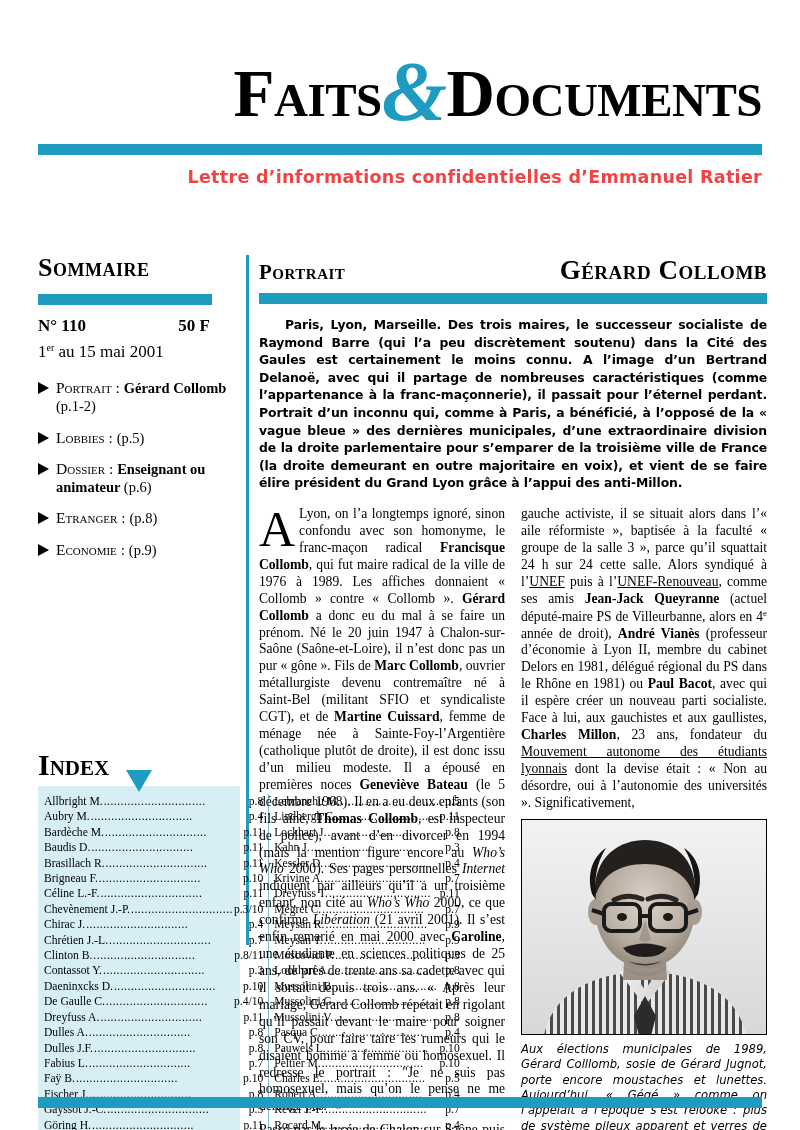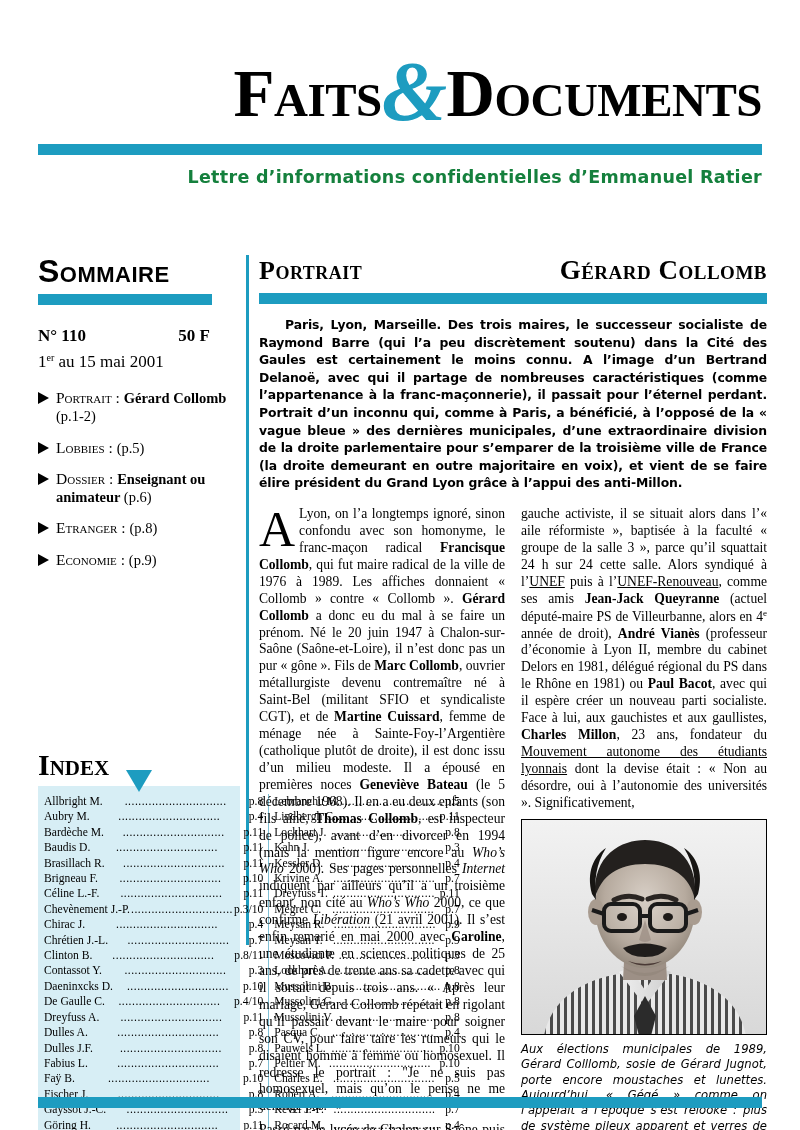--- a/index.html
+++ b/index.html
@@ -41,21 +41,21 @@
     background: #1d9cc0;
     width: 100%;
   }
   .tagline {
     margin-top: 12px;
     text-align: right;
     font-family: "DejaVu Sans", sans-serif;
     font-weight: 700;
     font-size: 17.5px;
     letter-spacing: 0.3px;
-    color: #15803d;
+    color: #ef4444;
     white-space: nowrap;
   }
 
   
   .content {
     position: absolute;
     top: 255px; left: 38px; right: 38px;
     height: 845px;
     display: flex;
   }
@@ -63,34 +63,34 @@
   
   .sidebar { width: 202px; flex: 0 0 202px; position: relative; }
   .sidebar-divider {
     width: 3px; flex: 0 0 3px;
     background: #1d9cc0;
     margin: 0 10px 0 6px;
     height: 690px;
   }
 
   .side-title {
-    font-family: Liberation Sans, sans-serif;
+    font-family: Liberation Serif, serif;
     font-weight: 700;
-    font-size: 32px;
+    font-size: 26px;
     font-variant: small-caps;
     letter-spacing: 0.5px;
     line-height: 1;
-    margin: 0 0 7px 0;
+    margin: 0 0 13px 0;
   }
   .side-rule { height: 11px; background: #1d9cc0; width: 174px; }
 
   .issue-row {
     display: flex; justify-content: space-between;
     font-weight: 700; font-size: 17px;
-    margin-top: 21px; width: 172px;
+    margin-top: 11px; width: 172px;
   }
   .issue-date { font-weight: 400; font-size: 17px; margin-top: 6px; }
   .issue-date sup { font-size: 10px; vertical-align: 6px; }
 
   .toc { margin-top: 17px; }
   .toc-item {
     display: flex; align-items: flex-start;
     margin-bottom: 13px; font-size: 14.5px; line-height: 1.18;
   }
   .tri {
@@ -127,38 +127,38 @@
     border-left: 13px solid transparent;
     border-right: 13px solid transparent;
     border-top: 22px solid #1d9cc0;
   }
   .index-cols { display: flex; gap: 5px; }
   .index-col { flex: 1 1 50%; }
   .index-col.left { border-right: 1px solid #7fbfd4; padding-right: 5px; }
   .idx-row {
     font-size: 11.6px; line-height: 1.33;
     white-space: nowrap; overflow: hidden;
-    display: flex; align-items: baseline; text-align: center;
+    display: flex; align-items: baseline;
   }
   .idx-name { flex: 0 0 auto; }
   .idx-dots {
     flex: 1 1 auto; overflow: hidden; margin: 0 1px;
     letter-spacing: 0.5px; font-size: 11.6px;
   }
   .idx-pg { flex: 0 0 auto; }
 
   
   .main { flex: 1 1 auto; position: relative; }
 
   .head-row {
     display: flex; align-items: baseline; justify-content: space-between;
   }
   .kicker {
     font-family: "Liberation Serif", serif;
-    font-weight: 700; font-size: 26px;
+    font-weight: 700; font-size: 21px;
     font-variant: small-caps; letter-spacing: 0.5px;
   }
   .article-title {
     font-family: "Liberation Serif", serif;
     font-weight: 700; font-size: 27px;
     font-variant: small-caps; letter-spacing: 0.5px;
   }
   .head-rule { height: 11px; background: #1d9cc0; margin-top: 7px; }
 
   .lede {

